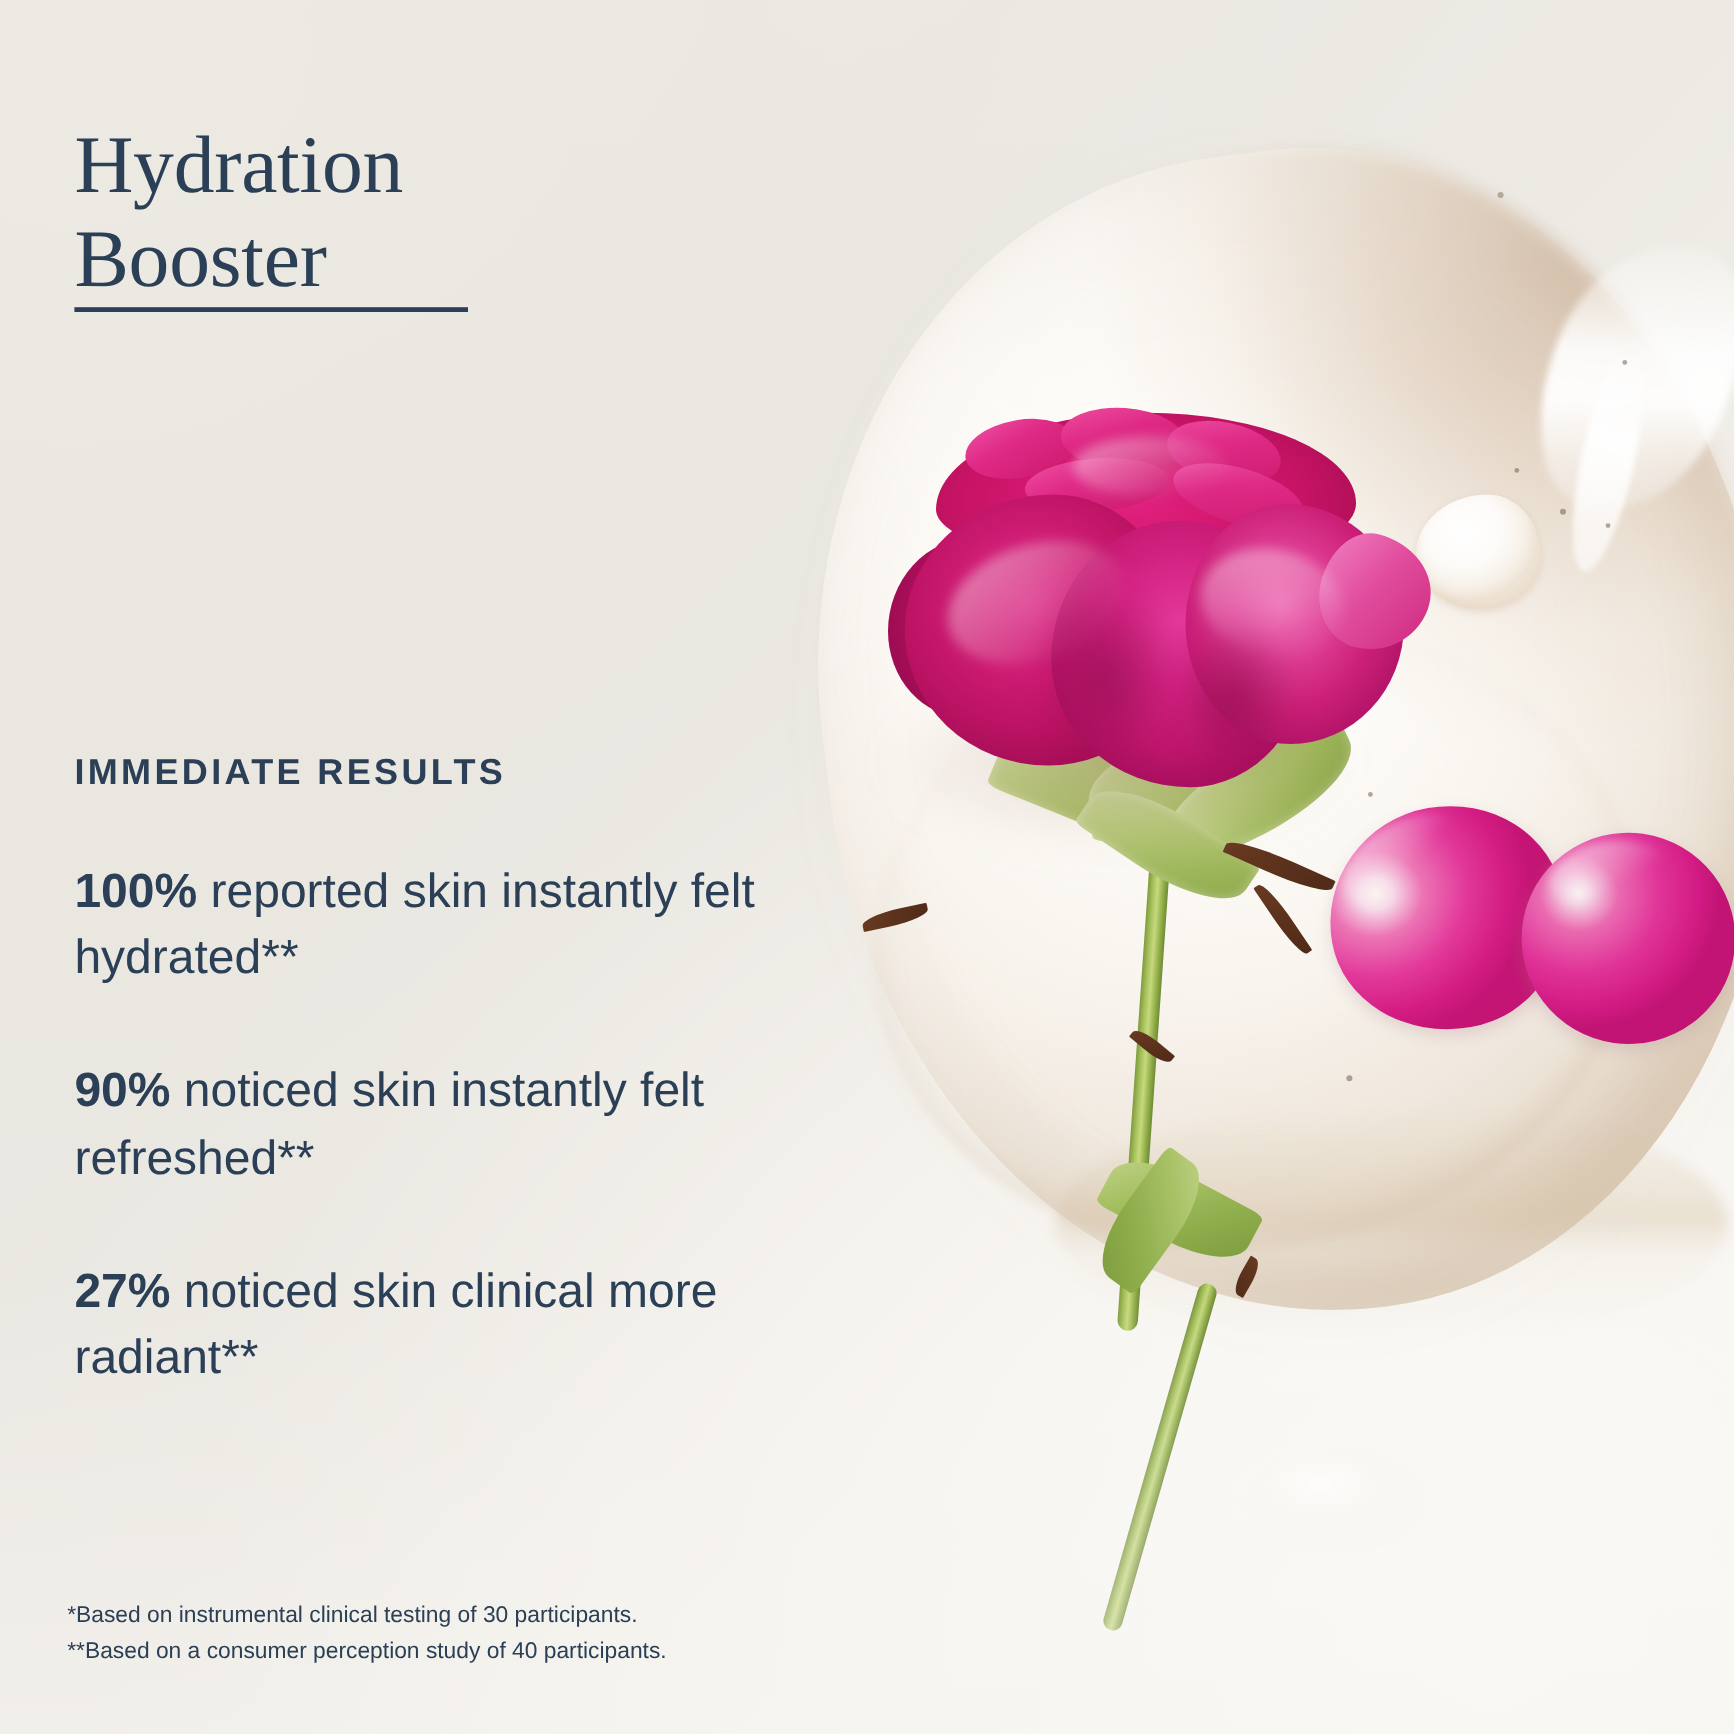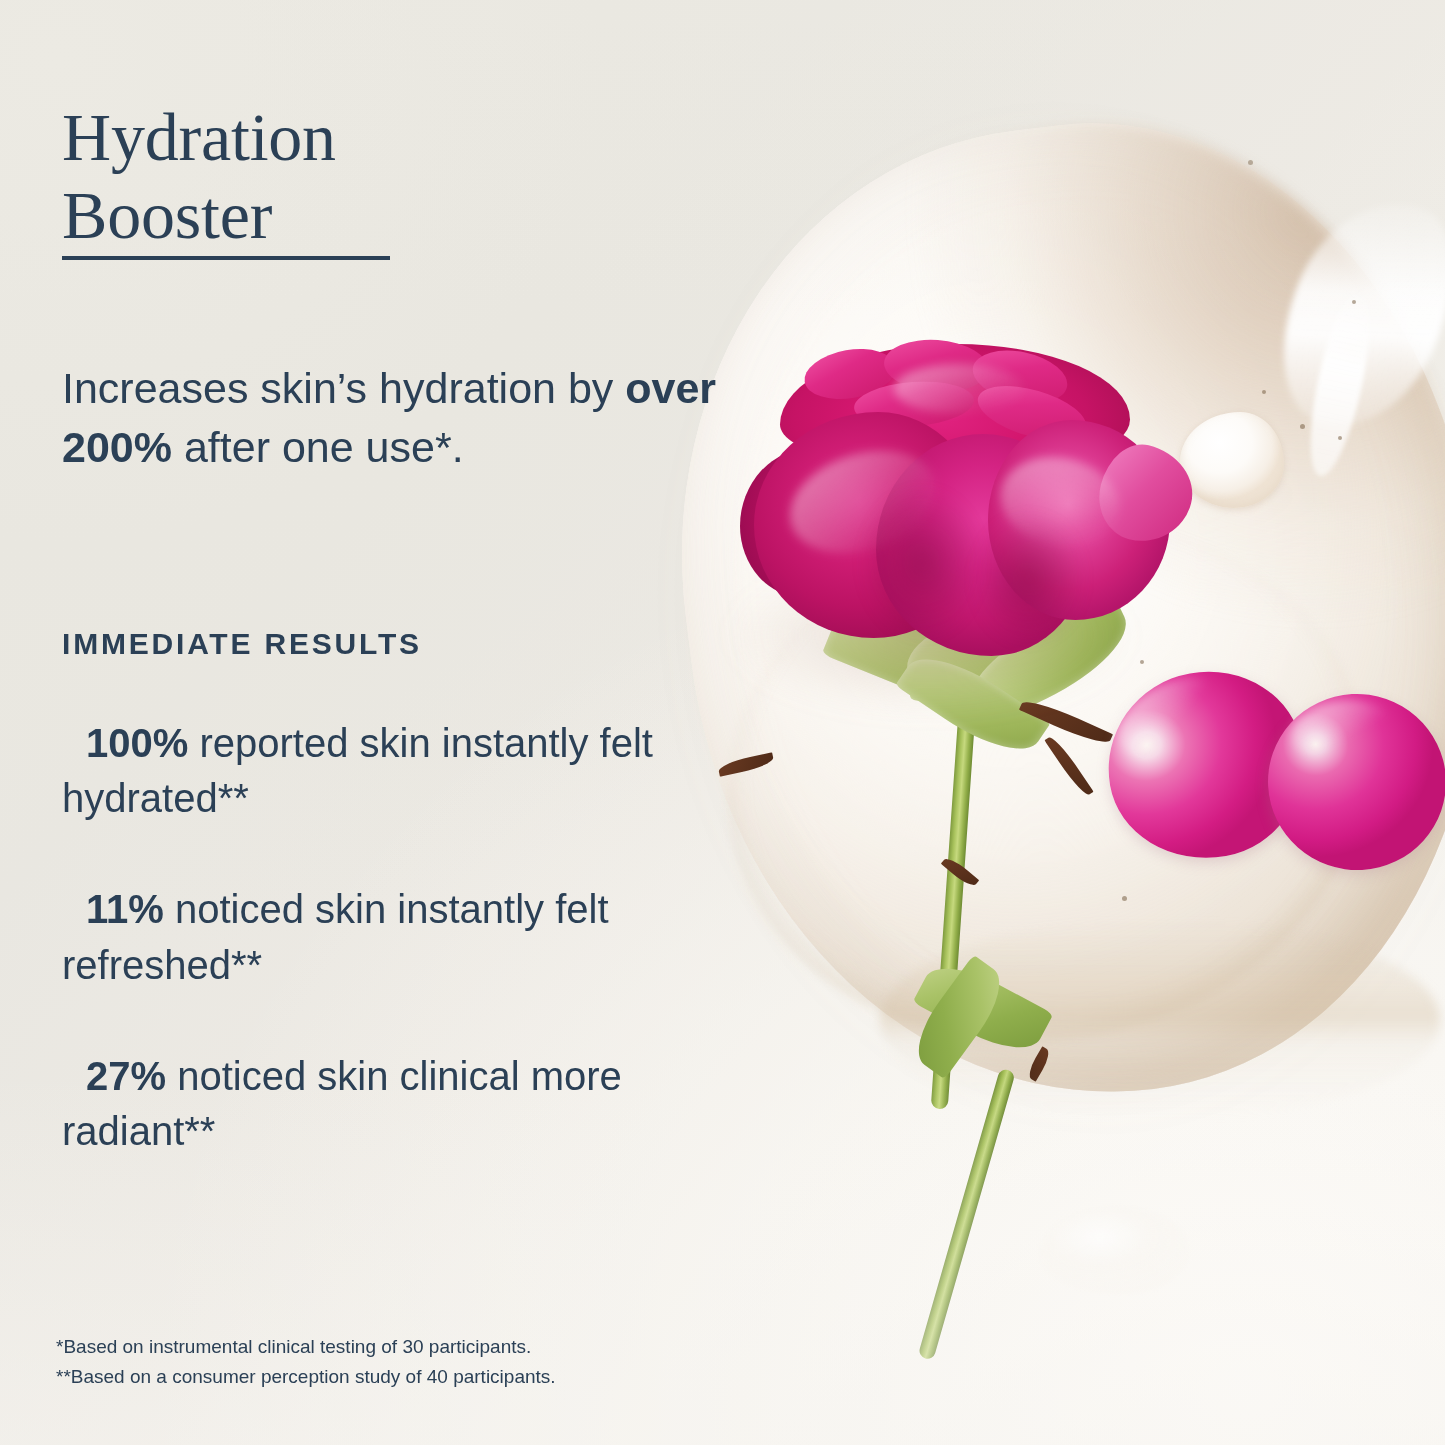--- a/index.html
+++ b/index.html
@@ -330,21 +330,21 @@
     left: 62px; top: 676px;
     width: 700px;
   }
   .stat {
     font-size: 40px;
     line-height: 1.38;
     font-weight: 400;
     color: #2B4056;
     margin-bottom: 56px;
   }
-  .stat b { font-weight: 700; margin-left: 24px; }
+  .stat b { font-weight: 700; }
 
   .footnotes {
     position: absolute;
     left: 56px; top: 1332px;
     width: 1000px;
     font-size: 19px;
     line-height: 1.58;
     color: #2B4056;
   }
 </style>
@@ -428,32 +428,29 @@
 
   <div class="content">
 
     <h1 class="title">
       <span>Hydration</span><br>
       <span>Booster</span>
     </h1>
 
     <div class="title-rule"></div>
 
-    <p class="subtitle">
-      <span>Increases skin’s hydration by </span><b>over 200%</b><span> after one use*.</span>
-    </p>
 
     <h2 class="results-heading">IMMEDIATE RESULTS</h2>
 
     <div class="stats">
       <p class="stat">
         <b>100%</b><span> reported skin instantly felt hydrated**</span>
       </p>
       <p class="stat">
-        <b>11%</b><span> noticed skin instantly felt refreshed**</span>
+        <b>90%</b><span> noticed skin instantly felt refreshed**</span>
       </p>
       <p class="stat">
         <b>27%</b><span> noticed skin clinical more radiant**</span>
       </p>
     </div>
 
     <div class="footnotes">
       <div>*Based on instrumental clinical testing of 30 participants.</div>
       <div>**Based on a consumer perception study of 40 participants.</div>
     </div>

